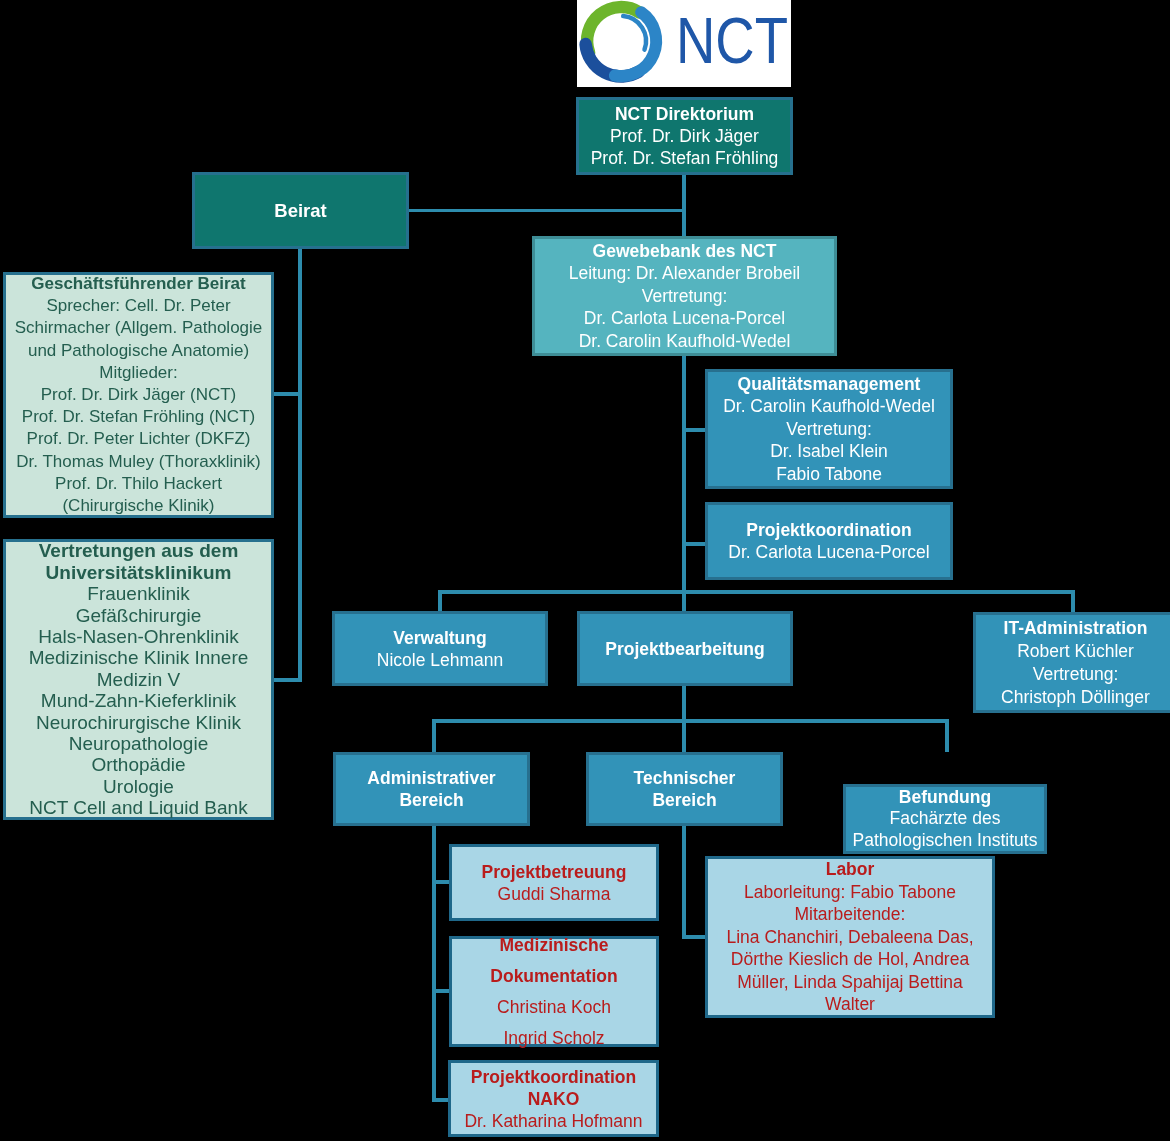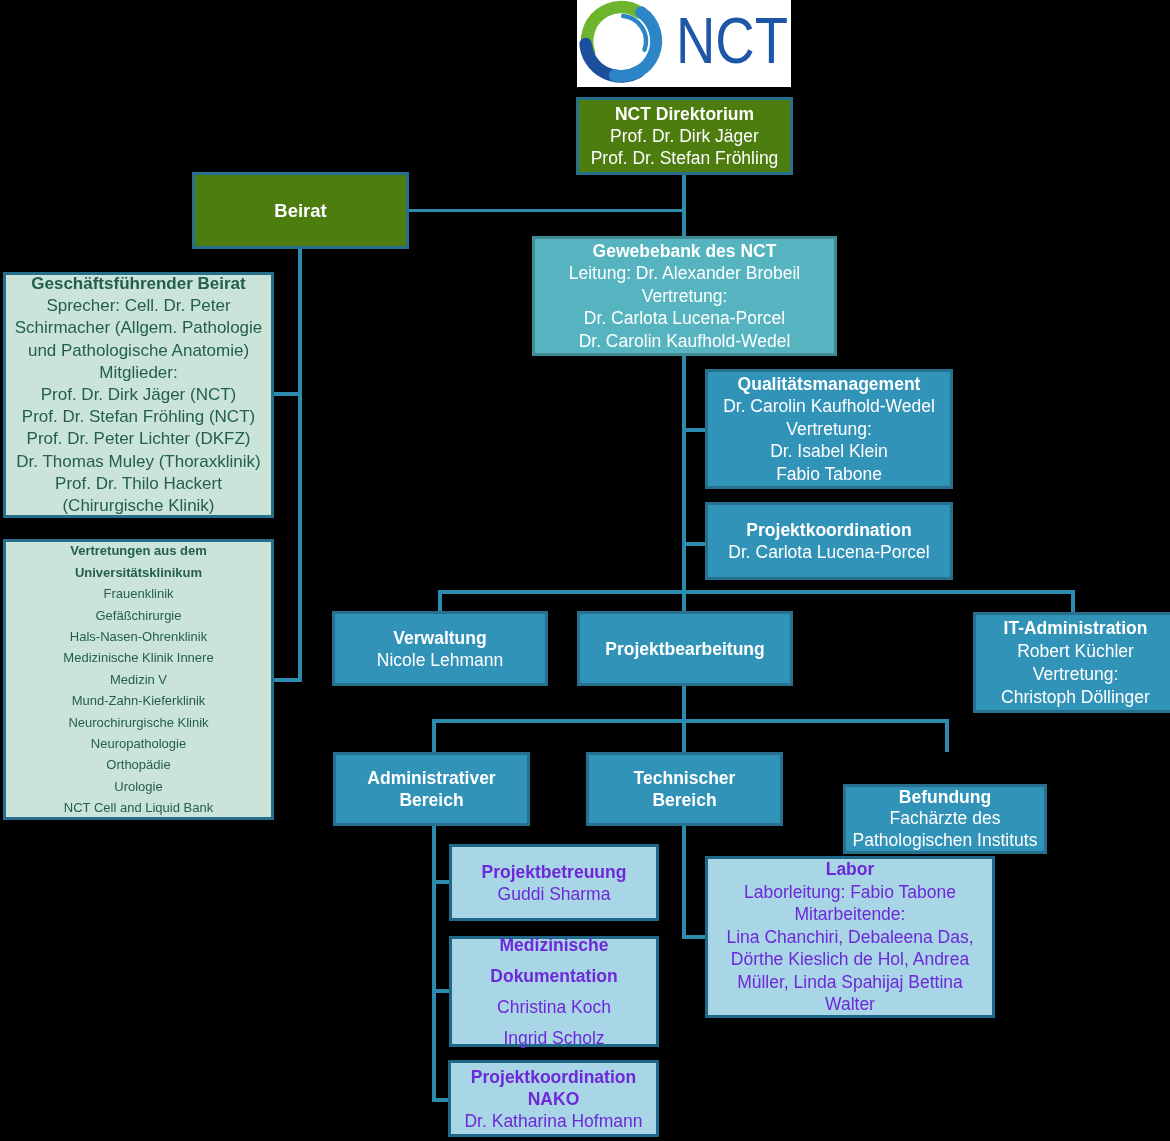--- a/index.html
+++ b/index.html
@@ -6,35 +6,35 @@
   #stage{
     position:relative;width:1170px;height:1141px;background:#000000;
     overflow:hidden;font-family:"Liberation Sans",sans-serif;
   }
   .box{
     position:absolute;box-sizing:border-box;display:flex;flex-direction:column;
     justify-content:center;align-items:center;text-align:center;
     font-size:17.5px;line-height:22px;padding:2px 4px;
   }
   .box .bt{font-weight:bold;}
-  .green{background:#4d7c0f;border:3px solid #26708e;color:#ffffff;}
+  .green{background:#0f766e;border:3px solid #26708e;color:#ffffff;}
   .teal{background:#55b4bf;border:3px solid #3e8d96;color:#ffffff;}
   .blue{background:#3293b8;border:3px solid #27708f;color:#ffffff;}
-  .lightblue{background:#a9d6e6;border:3px solid #1f688a;color:#6d28d9;}
+  .lightblue{background:#a9d6e6;border:3px solid #1f688a;color:#b91c1c;}
   .lightgreen{background:#cbe4da;border:3px solid #26708e;color:#245e4f;}
   .line{position:absolute;background:#2d8cad;}
 
   
   #logo{position:absolute;left:577px;top:0;width:214px;height:87px;background:#ffffff;}
 
   
   #b-direktorium{left:576px;top:97px;width:217px;height:78px;}
   #b-beirat{left:192px;top:172px;width:217px;height:77px;font-size:18.5px;}
   #b-gfbeirat{left:3px;top:272px;width:271px;height:246px;font-size:17px;line-height:22.2px;}
-  #b-vertretungen{left:3px;top:539px;width:271px;height:281px;font-size:13px;line-height:21.4px;}
+  #b-vertretungen{left:3px;top:539px;width:271px;height:281px;font-size:19px;line-height:21.4px;}
   #b-gewebebank{left:532px;top:236px;width:305px;height:120px;line-height:22.5px;}
   #b-qm{left:705px;top:369px;width:248px;height:120px;line-height:22.5px;}
   #b-pk{left:705px;top:502px;width:248px;height:78px;}
   #b-verwaltung{left:332px;top:611px;width:216px;height:75px;}
   #b-projektbearbeitung{left:577px;top:611px;width:216px;height:75px;}
   #b-itadmin{left:973px;top:612px;width:205px;height:101px;line-height:23px;}
   #b-admin{left:333px;top:752px;width:197px;height:74px;}
   #b-tech{left:586px;top:752px;width:197px;height:74px;}
   #b-befundung{left:843px;top:784px;width:204px;height:70px;line-height:21.5px;}
   #b-projektbetreuung{left:449px;top:844px;width:210px;height:77px;}

